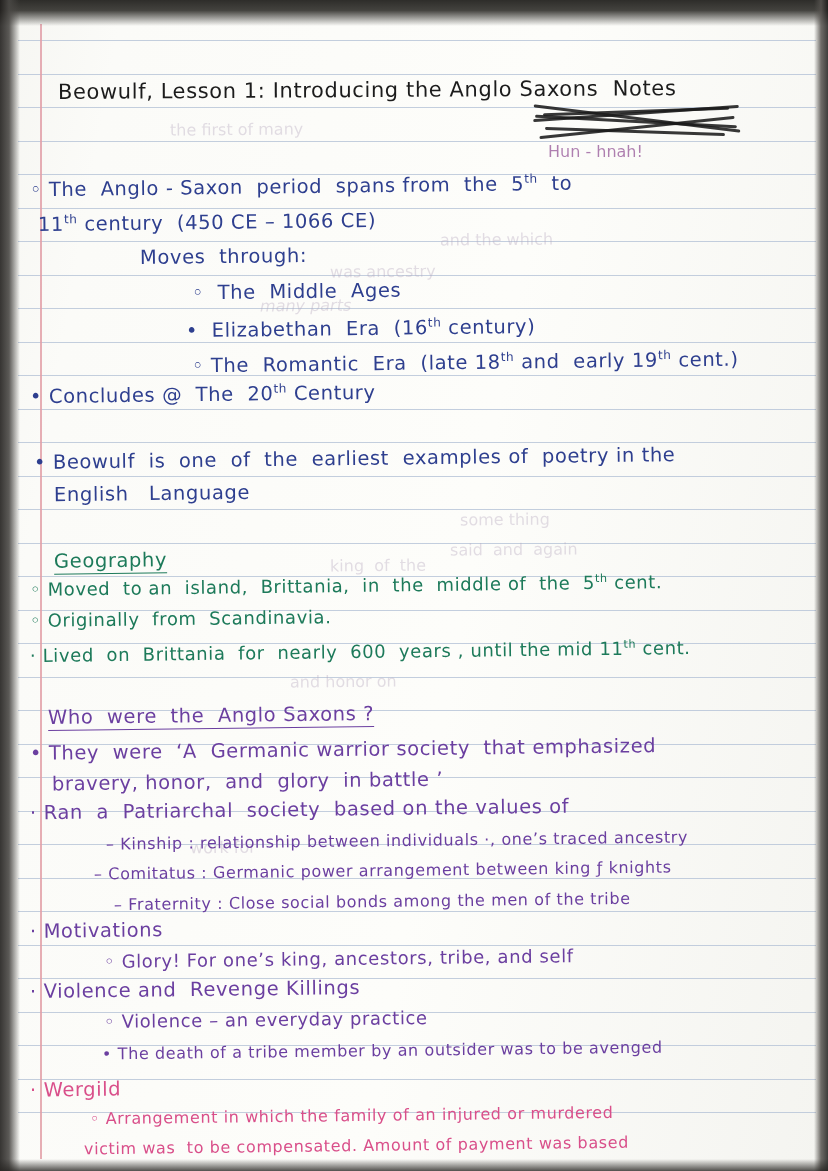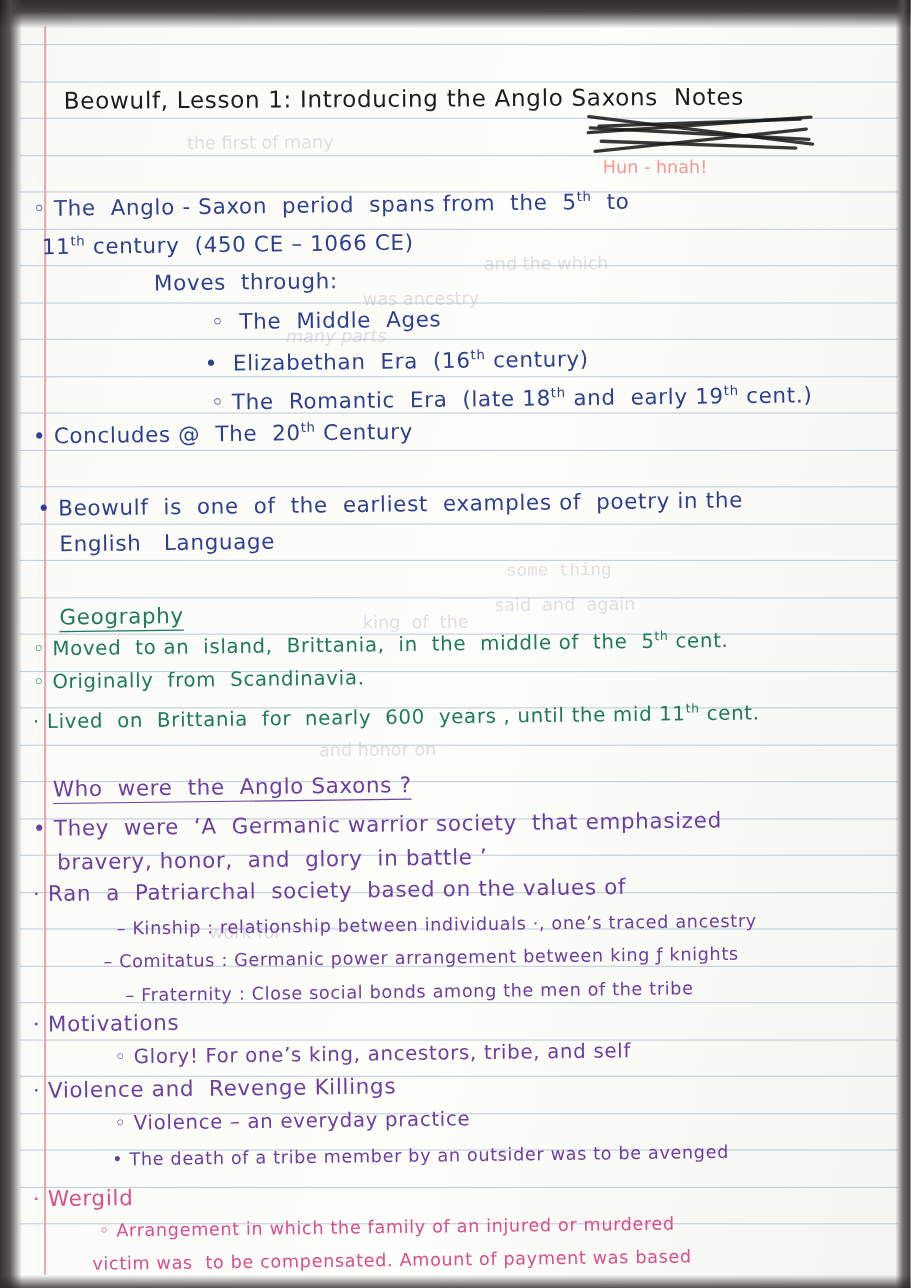--- a/index.html
+++ b/index.html
@@ -99,21 +99,21 @@
   .scribble i {
     position: absolute;
     display: block;
     height: 3px;
     background: #1b1b1b;
     border-radius: 2px;
     opacity: 0.88;
   }
   .ghost {
     position: absolute;
-    color: #ef4444;
+    color: #701a75;
     opacity: 0.55;
     font-size: 16px;
     white-space: pre;
   }
   
   .bleed {
     position: absolute;
     color: #b7a9bf;
     opacity: 0.38;
     font-size: 16px;
@@ -168,21 +168,21 @@
   <div class="edge-top"></div>
   <div class="edge-left"></div>
   <div class="edge-right"></div>
   <div class="edge-bottom"></div>
 
   <div class="ink" id="bleed-layer">
       <div class="bleed" style="left: 170px; top: 120px;">the first of many</div>
       <div class="bleed" style="left: 440px; top: 230px;">and the which</div>
       <div class="bleed" style="left: 330px; top: 262px;">was ancestry</div>
       <div class="bleed" style="left: 260px; top: 296px; font-style: italic;">many parts</div>
-      <div class="bleed" style="left: 460px; top: 510px; font-family: Liberation Mono, monospace;">some thing</div>
+      <div class="bleed" style="left: 460px; top: 510px;">some thing</div>
       <div class="bleed" style="left: 450px; top: 540px;">said  and  again</div>
       <div class="bleed" style="left: 330px; top: 556px;">king  of  the</div>
       <div class="bleed" style="left: 290px; top: 672px;">and honor on</div>
       <div class="bleed" style="left: 190px; top: 838px;">work for</div>
     </div>
 
   <div class="ink" id="ink-layer">
       <div class="ln black s22 tilt3" style="left: 58px; top: 78px;"><span>Beowulf, Lesson 1: Introducing the Anglo Saxons  Notes</span></div>
       <div class="ln blue s20 tilt1" style="left: 30px; top: 174px;"><span>◦ The  Anglo - Saxon  period  spans from  the  5<span class="sup">th</span>  to</span></div>
       <div class="ln blue s20 tilt1" style="left: 38px; top: 210px;"><span>11<span class="sup">th</span> century  (450 CE – 1066 CE)</span></div>

